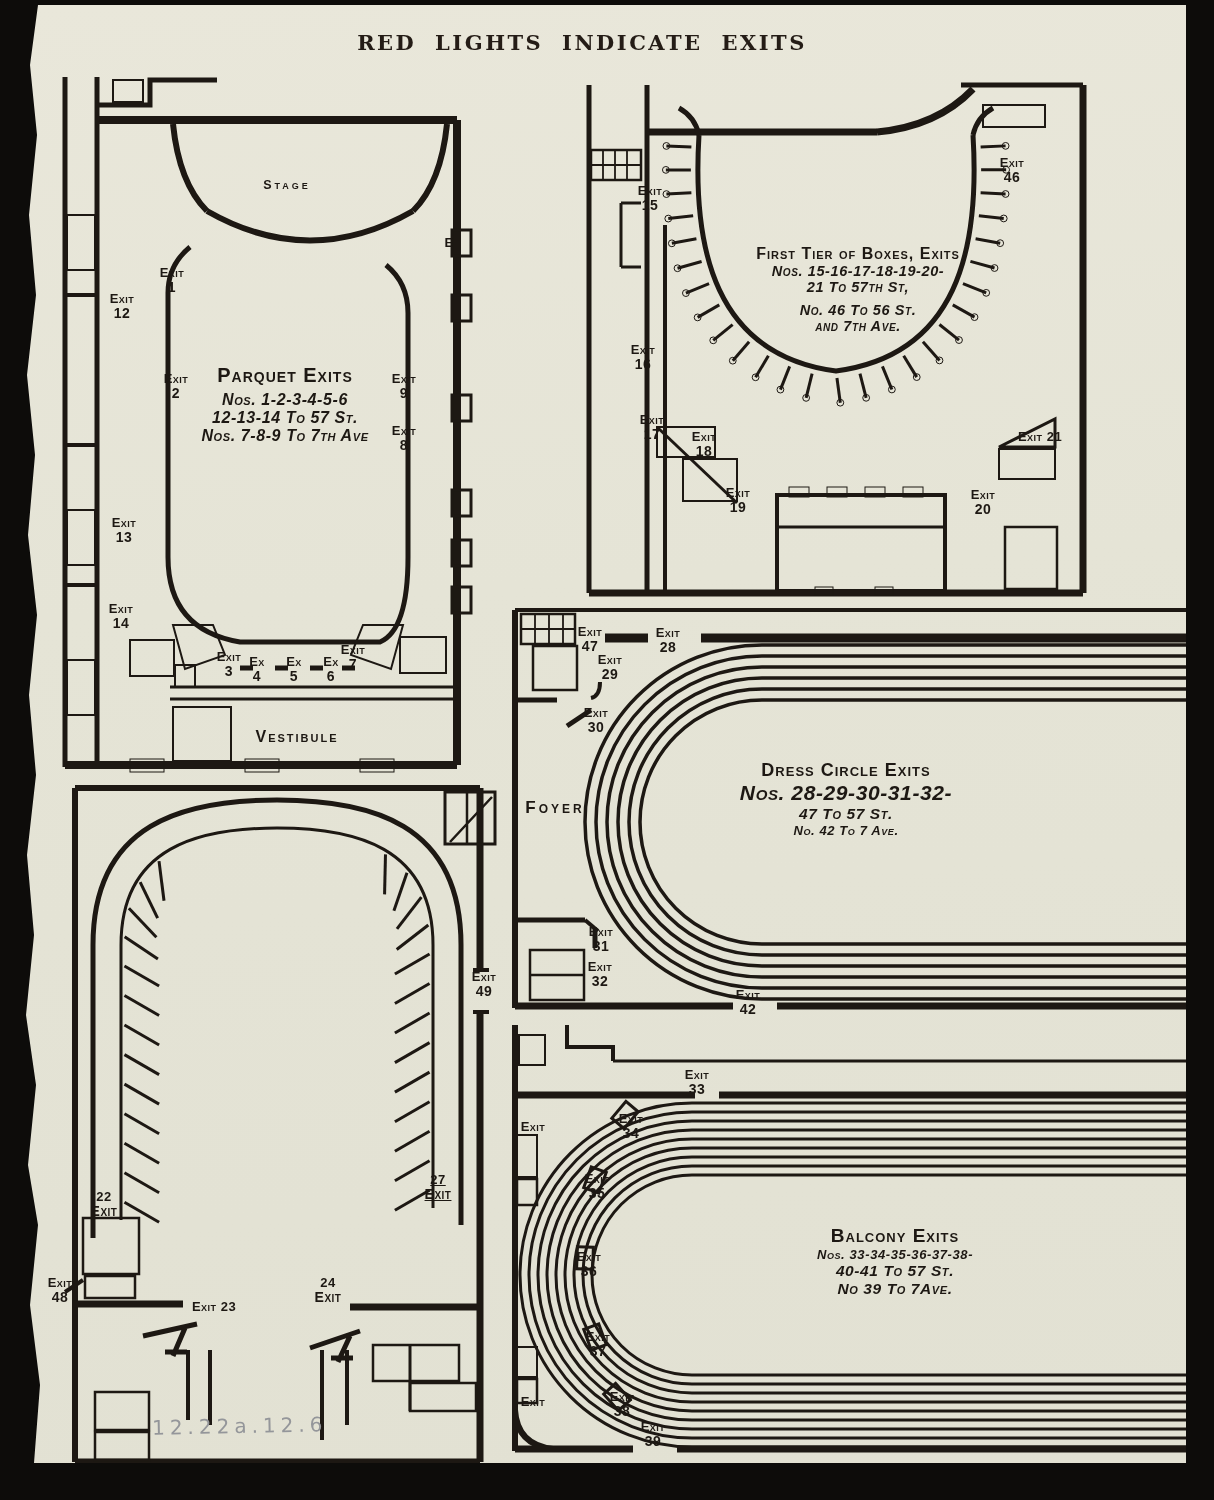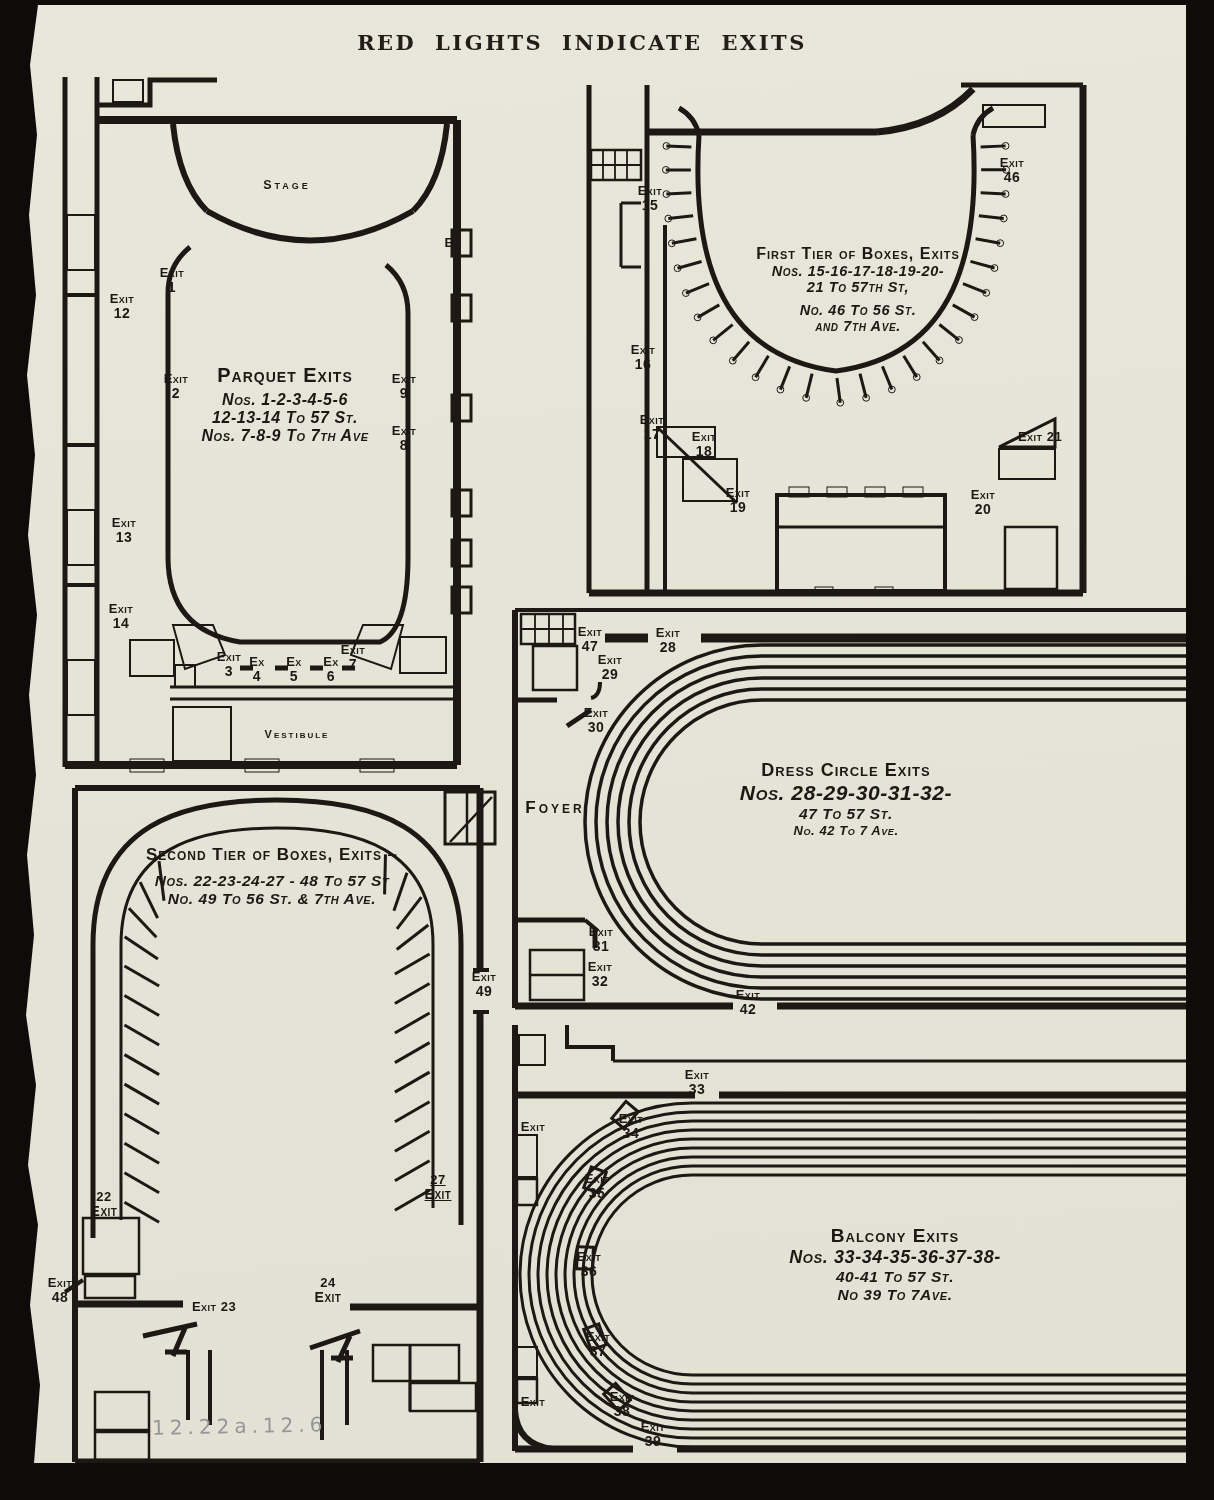--- a/index.html
+++ b/index.html
@@ -322,21 +322,21 @@
      </g>
      <rect x="12" y="120" width="20" height="42" fill="url(#hhE)" stroke-width="2"></rect>
      <rect x="12" y="164" width="20" height="26" fill="#e6e4d7" stroke-width="2.5"></rect>
      <rect x="12" y="332" width="20" height="30" fill="url(#hhE)" stroke-width="2"></rect>
      <rect x="12" y="364" width="20" height="24" fill="#e6e4d7" stroke-width="2.5"></rect>
      <path d="M10,395 Q12,430 48,434" stroke-width="6"></path>
      <path d="M10,434 H128 M172,434 H695" stroke-width="7"></path>
    </svg>
 
    <div class="tag" style="left:287px;top:178px;font-size:12.5px;letter-spacing:3px;font-variant:small-caps;">Stage</div>
-   <div class="tag" style="left:297px;top:728px;font-size:11px;letter-spacing:2px;font-variant:small-caps;">Vestibule</div>
+   <div class="tag" style="left:297px;top:728px;font-size:16px;letter-spacing:2px;font-variant:small-caps;">Vestibule</div>
    <div class="tag" style="left:555px;top:798px;font-size:17px;letter-spacing:3px;font-variant:small-caps;">Foyer</div>
 
    <div class="info" style="left:285px;top:364px;">
      <div class="h" style="font-size:20px">Parquet Exits</div>
      <div class="ln" style="font-size:16px;margin-top:4px">Nos. 1-2-3-4-5-6</div>
      <div class="ln" style="font-size:16px">12-13-14 To 57 St.</div>
      <div class="ln" style="font-size:16px">Nos. 7-8-9 To 7th Ave</div>
    </div>
 
    <div class="info" style="left:858px;top:245px;">
@@ -347,29 +347,24 @@
      <div class="ln" style="font-size:14.5px">and 7th Ave.</div>
    </div>
 
    <div class="info" style="left:846px;top:760px;">
      <div class="h" style="font-size:18px">Dress Circle Exits</div>
      <div class="ln" style="font-size:21px">Nos. 28-29-30-31-32-</div>
      <div class="ln" style="font-size:15.5px">47 To 57 St.</div>
      <div class="ln" style="font-size:13px">No. 42 To 7 Ave.</div>
    </div>
 
-   <div class="info" style="left:272px;top:845px;">
-     <div class="h" style="font-size:17px">Second Tier of Boxes, Exits –</div>
-     <div class="ln gap" style="font-size:15.5px">Nos. 22-23-24-27 - 48 To 57 St</div>
-     <div class="ln" style="font-size:15.5px">No. 49 To 56 St. &amp; 7th Ave.</div>
-   </div>
 
    <div class="info" style="left:895px;top:1225px;">
      <div class="h" style="font-size:19px">Balcony Exits</div>
-     <div class="ln" style="font-size:18px">Nos. 33-34-35-36-37-38-</div>
+     <div class="ln" style="font-size:13px">Nos. 33-34-35-36-37-38-</div>
      <div class="ln" style="font-size:15.5px">40-41 To 57 St.</div>
      <div class="ln" style="font-size:15.5px">No 39 To 7Ave.</div>
    </div>
 
    <div id="note">12.22a.12.6</div>
 
   <div class="xl" style="left: 172px; top: 266px;"><span>Exit</span><br><span class="n">1</span></div>
         <div class="xl" style="left: 122px; top: 292px;"><span>Exit</span><br><span class="n">12</span></div>
         <div class="xl" style="left: 176px; top: 372px;"><span>Exit</span><br><span class="n">2</span></div>
         <div class="xl" style="left: 404px; top: 372px;"><span>Exit</span><br><span class="n">9</span></div>

